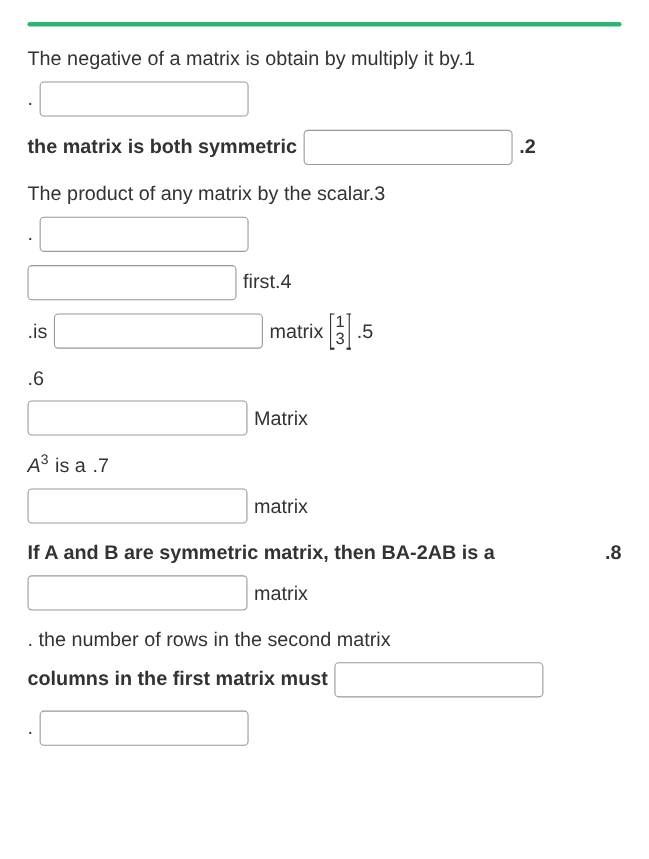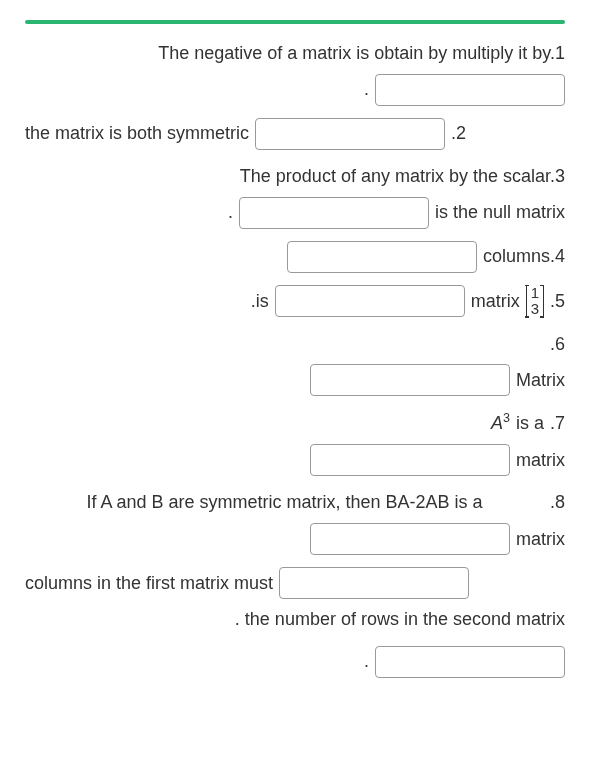--- a/index.html
+++ b/index.html
@@ -22,28 +22,28 @@
       background: #2bb573;
       border-radius: 2px;
       margin-bottom: 15px;
     }
     .question {
       text-align: right;
       margin-bottom: 12px;
     }
     .question-line {
       display: flex;
-      justify-content: flex-end;
       align-items: center;
       flex-wrap: wrap;
       gap: 6px;
       margin-bottom: 6px;
     }
     .question-line.left-start {
       justify-content: flex-start;
+      font-weight: bold;
     }
     .input-box {
       border: 1px solid #999;
       border-radius: 4px;
       height: 32px;
       width: 190px;
       background: #fff;
       display: inline-block;
       vertical-align: middle;
     }
@@ -113,28 +113,27 @@
   </div>
 </div>
 
 <div class="question">
   <div class="question-line">
     <span class="text-span">The product of any matrix by the scalar.3</span>
   </div>
   <div class="question-line">
     <span>.</span>
     <span class="input-box"></span>
-    <span class="text-span">is the null matrix</span>
   </div>
 </div>
 
 <div class="question">
   <div class="question-line">
     <span class="input-box"></span>
-    <span class="text-span">columns.4</span>
+    <span class="text-span">first.4</span>
   </div>
 </div>
 
 <div class="question">
   <div class="question-line">
     <span class="text-span">.is</span>
     <span class="input-box"></span>
     <span class="text-span">matrix</span>
     <span class="matrix-bracket">
       <span>1</span>
@@ -163,36 +162,36 @@
     <span>.7</span>
   </div>
   <div class="question-line">
     <span class="input-box long"></span>
     <span class="text-span">matrix</span>
   </div>
 </div>
 
 <div class="question">
   <div class="question-line left-start">
-    <span class="text-span" style="white-space:normal; text-align:center; flex:1">If A and B are symmetric  matrix, then   BA-2AB is a</span>
+    <span class="text-span" style="white-space:normal; text-align:left; flex:1">If A and B are symmetric  matrix, then   BA-2AB is a</span>
     <span>.8</span>
   </div>
   <div class="question-line">
     <span class="input-box long"></span>
     <span class="text-span">matrix</span>
   </div>
 </div>
 
 <div class="question">
+  <div class="question-line">
+    <span class="text-span">. the number of rows in the second matrix</span>
+  </div>
   <div class="question-line left-start">
     <span class="text-span">columns in the first matrix must</span>
     <span class="input-box"></span>
-  </div>
-  <div class="question-line">
-    <span class="text-span">. the number of rows in the second matrix</span>
   </div>
 </div>
 
 <div class="question">
   <div class="question-line">
     <span>.</span>
     <span class="input-box"></span>
   </div>
 </div>
 

